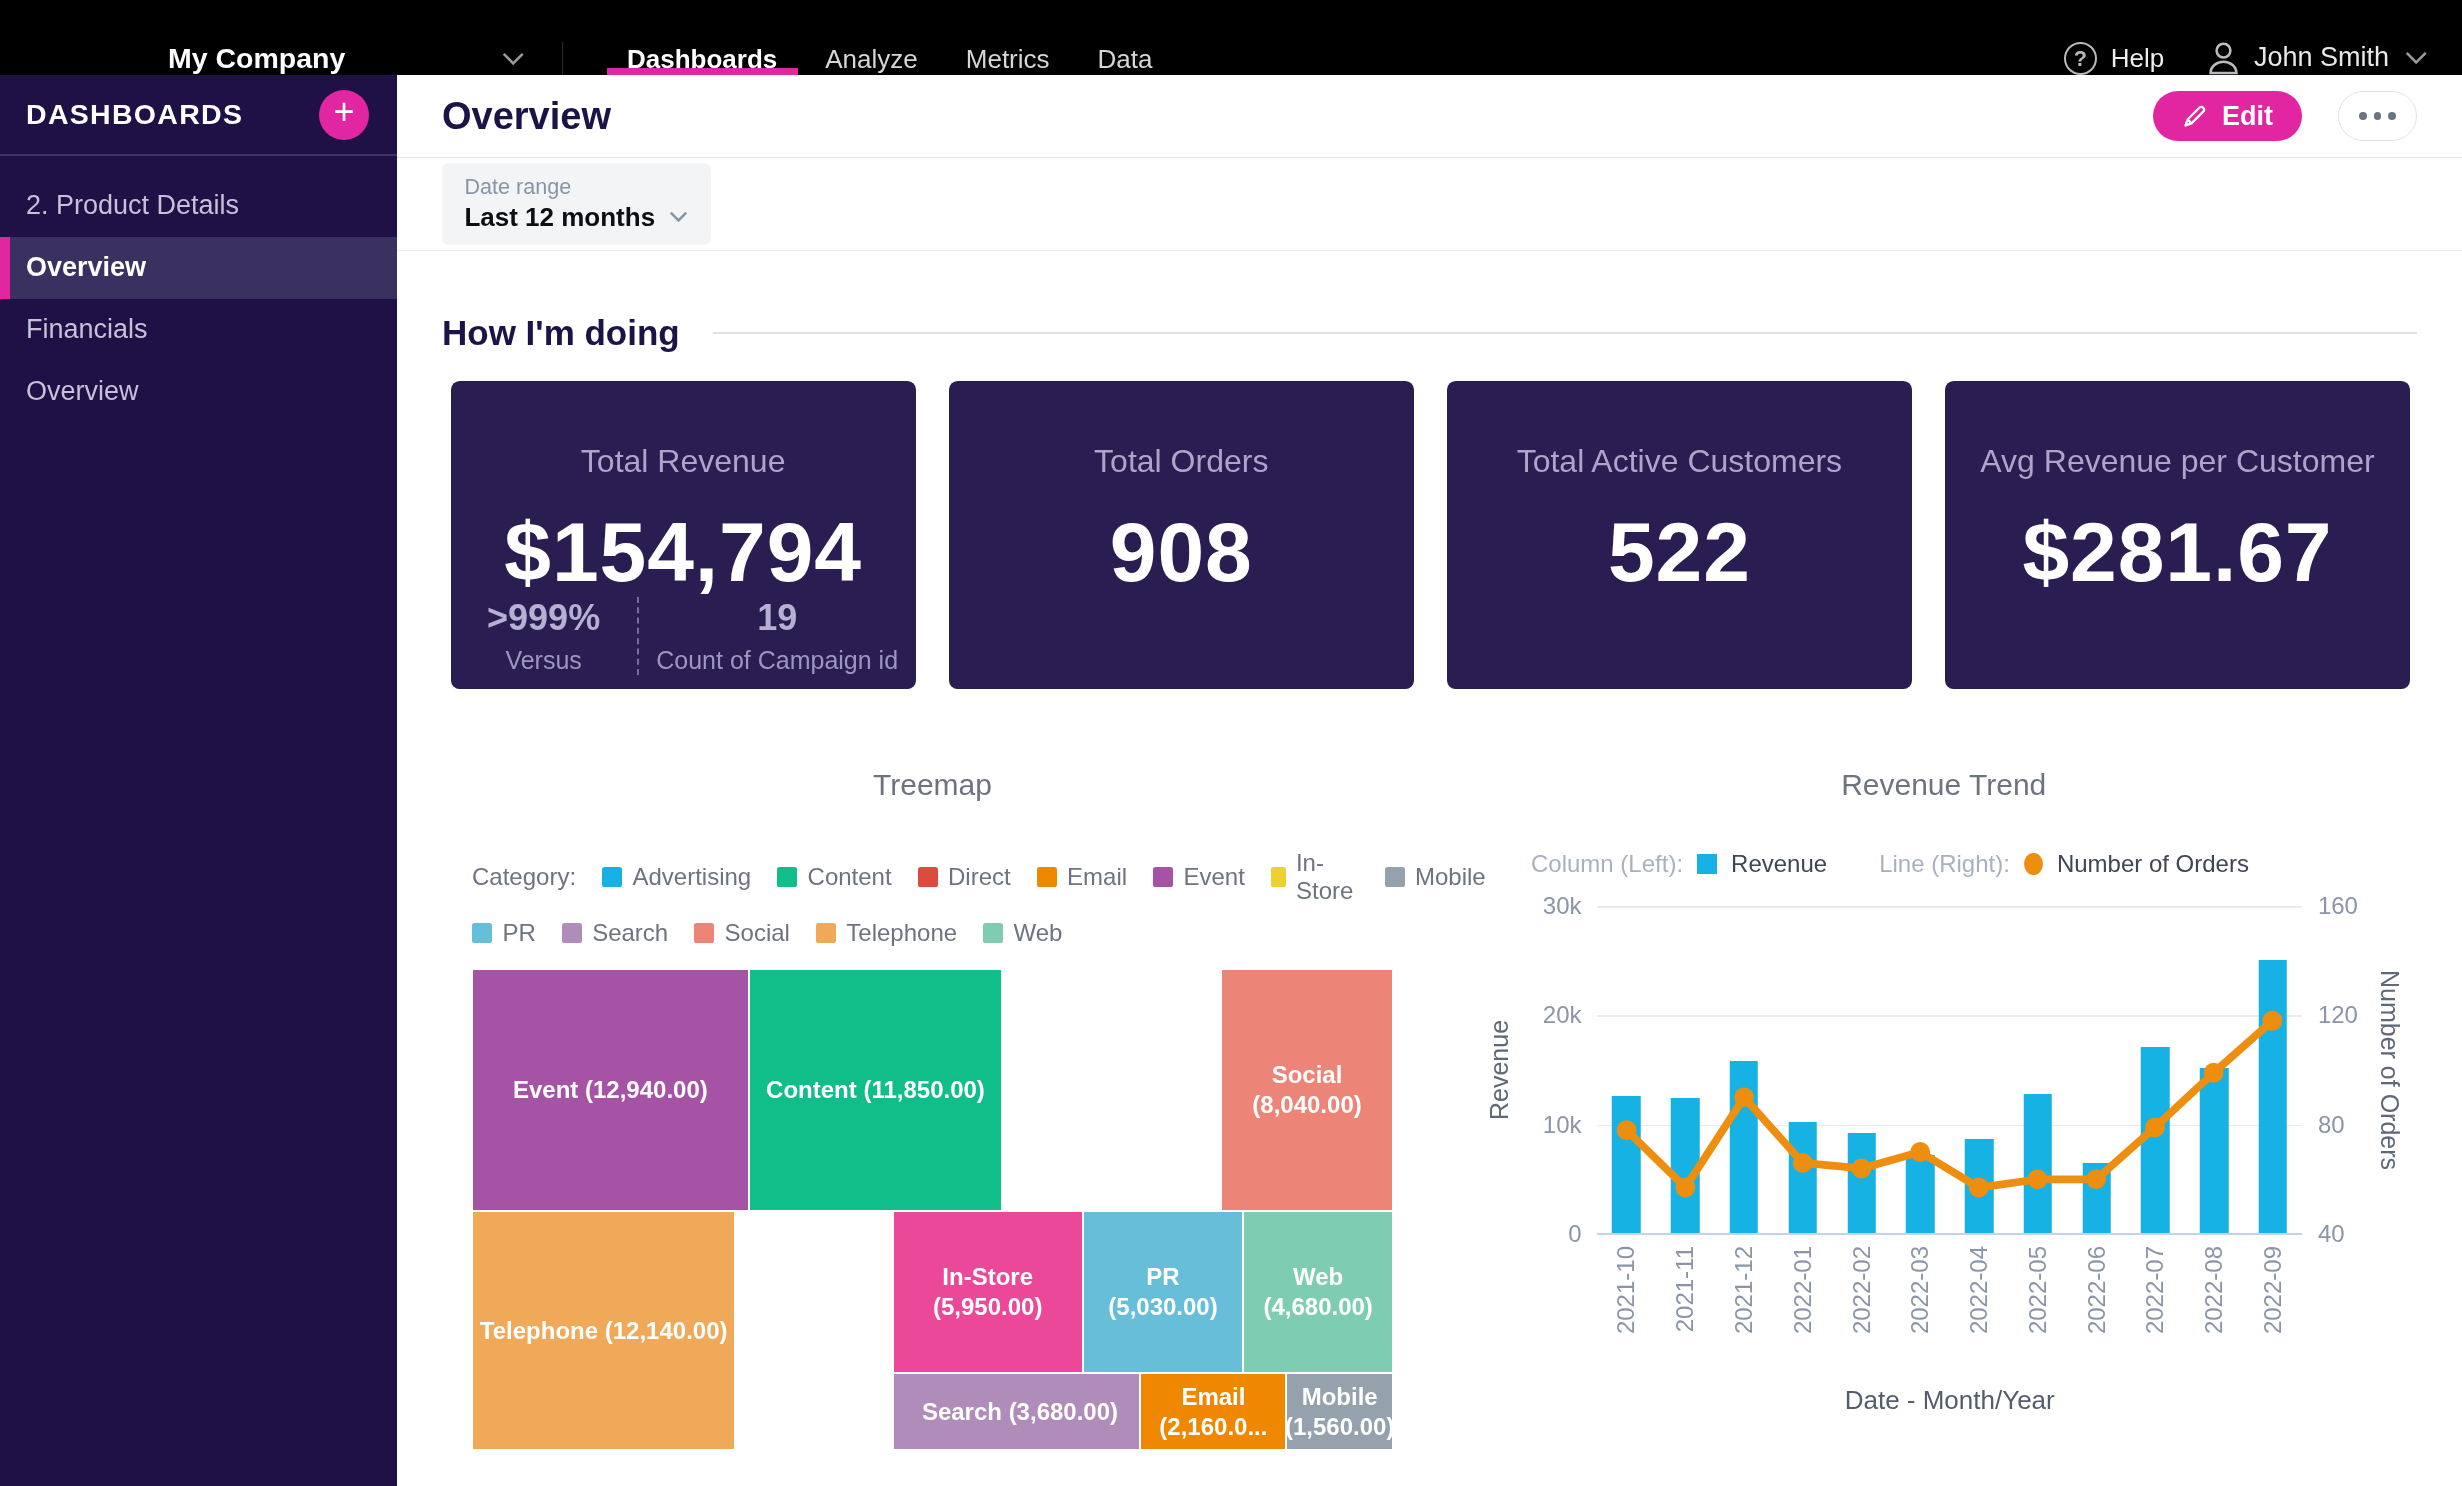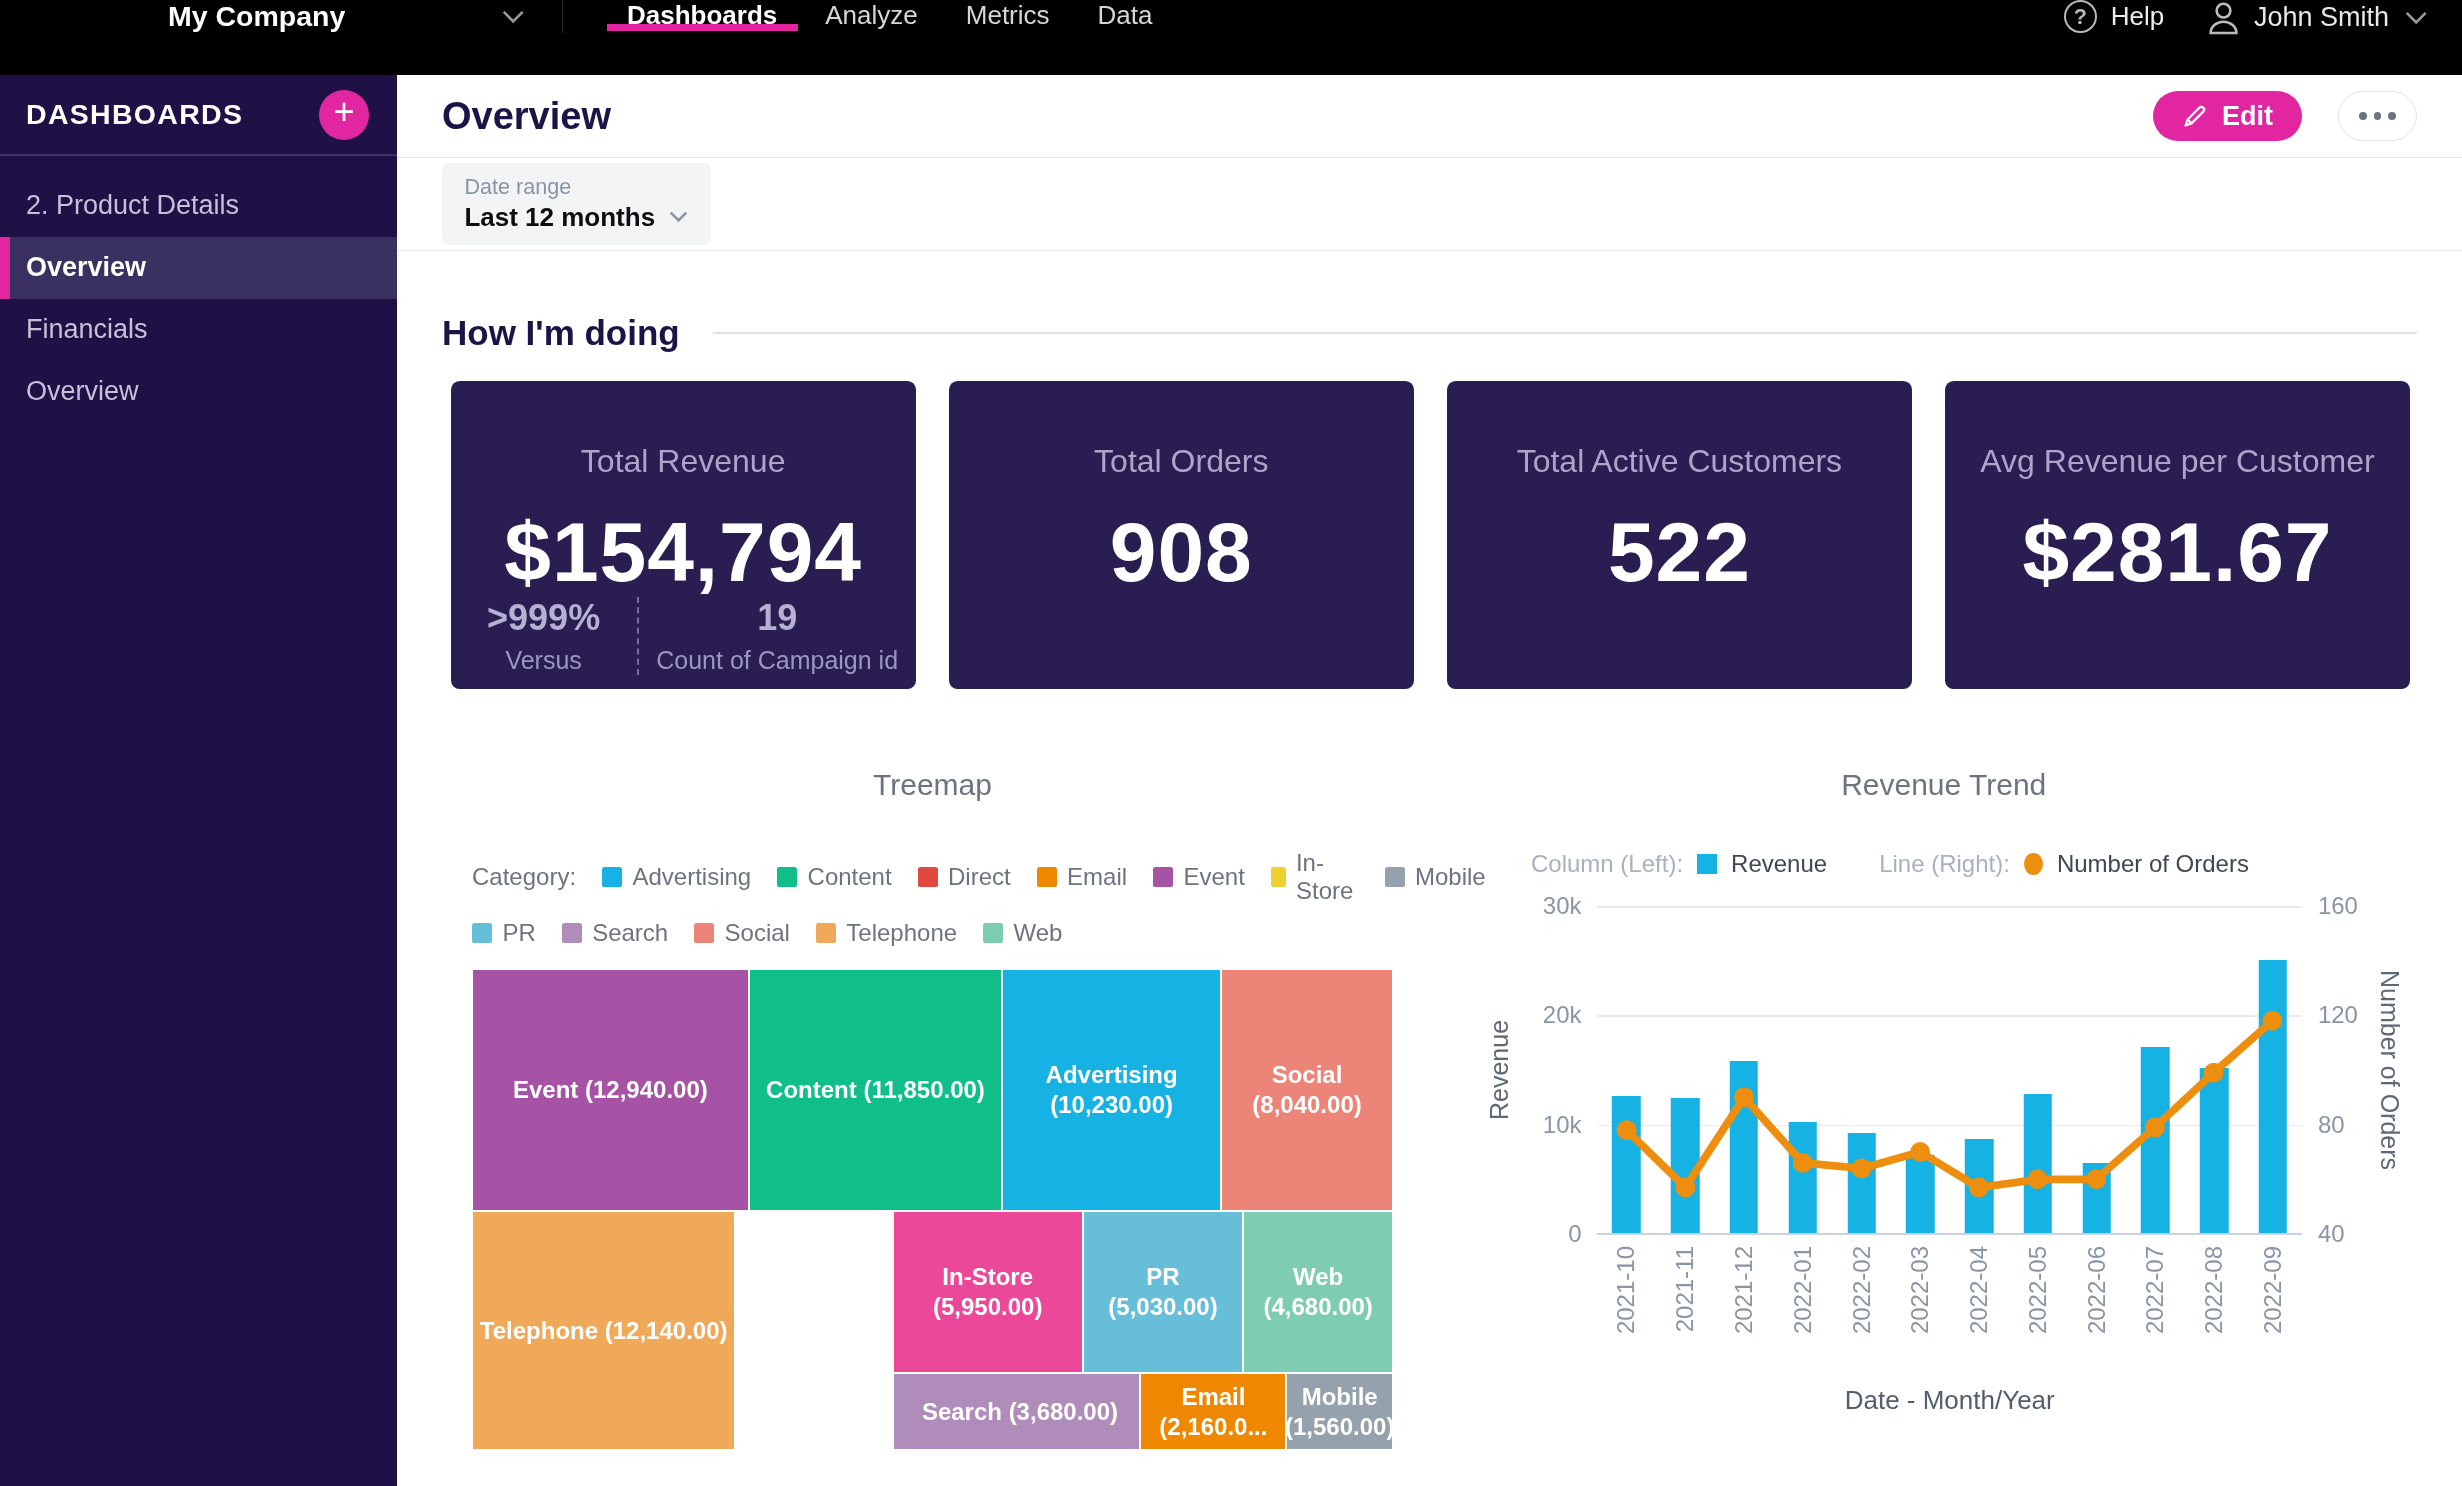--- a/index.html
+++ b/index.html
@@ -1,21 +1,21 @@
 <!DOCTYPE html>
 <html style="--pink: #e226a2;font-size:14px"><head>
 <meta charset="utf-8">
 <style>
   * { box-sizing: border-box; margin: 0; padding: 0; }
   html,body { background:#fff; }
   body { font-family: "Liberation Sans", sans-serif; }
   .app { position:relative; width:2462px; height:1487px; background:#fff; overflow:hidden; }
 
   
-  .topnav { position:absolute; top:0; left:0; right:0; height:75px; background:#000; display:flex; align-items:flex-start; color:#fff; z-index:5; }
+  .topnav { position:absolute; top:0; left:0; right:0; height:75px; background:#000; display:flex; align-items:flex-end; color:#fff; z-index:5; }
   .logo-area { width:130px; border-right:1.7px solid #2a2a2a; }
   .brand { display:flex; align-items:center; gap:21px; padding:0 38px; width:433px; border-right:1.7px solid #2a2a2a; cursor:pointer; }
   .brand-name { font-size:28.5px; font-weight:bold; white-space:nowrap; }
   .brand .chev { margin-left:auto; }
   .tabs { display:flex; align-items:stretch; margin-left:40px; }
   .tab { position:relative; display:flex; align-items:center; padding:0 24px; font-size:26px; color:#d6d6d6; cursor:pointer; }
   .tab.active { color:#fff; font-weight:bold; }
   .tab.active::after { content:""; position:absolute; left:3.5px; right:3.5px; bottom:0; height:7px; background:var(--pink); }
   .topnav .spacer { flex:1; }
   .help-btn { display:flex; align-items:center; gap:14px; padding:0 26px; font-size:26px; color:#ededed; cursor:pointer; }
@@ -303,23 +303,20 @@
                 </span>
               </div>
             </div>
           <div class="tm-box">
               <div class="tm-tile" style="left: 0%; top: 0%; width: 30.05%; height: 50.2%; background: rgb(166, 83, 165);">
                 <span>Event (12,940.00)</span>
               </div>
               <div class="tm-tile" style="left: 30.05%; top: 0%; width: 27.52%; height: 50.2%; background: rgb(15, 190, 136);">
                 <span>Content (11,850.00)</span>
               </div>
-              <div class="tm-tile" style="left: 57.57%; top: 0%; width: 23.76%; height: 50.2%; background: rgb(23, 178, 228);">
-                <span>Advertising (10,230.00)</span>
-              </div>
               <div class="tm-tile" style="left: 81.33%; top: 0%; width: 18.67%; height: 50.2%; background: rgb(236, 132, 120);">
                 <span>Social (8,040.00)</span>
               </div>
               <div class="tm-tile" style="left: 0%; top: 50.2%; width: 28.6%; height: 49.8%; background: rgb(239, 169, 88);">
                 <span>Telephone (12,140.00)</span>
               </div>
               <div class="tm-tile" style="left: 45.68%; top: 50.2%; width: 20.63%; height: 33.77%; background: #ec4899;">
                 <span>In-Store (5,950.00)</span>
               </div>
               <div class="tm-tile" style="left: 66.31%; top: 50.2%; width: 17.44%; height: 33.77%; background: rgb(103, 190, 217);">

